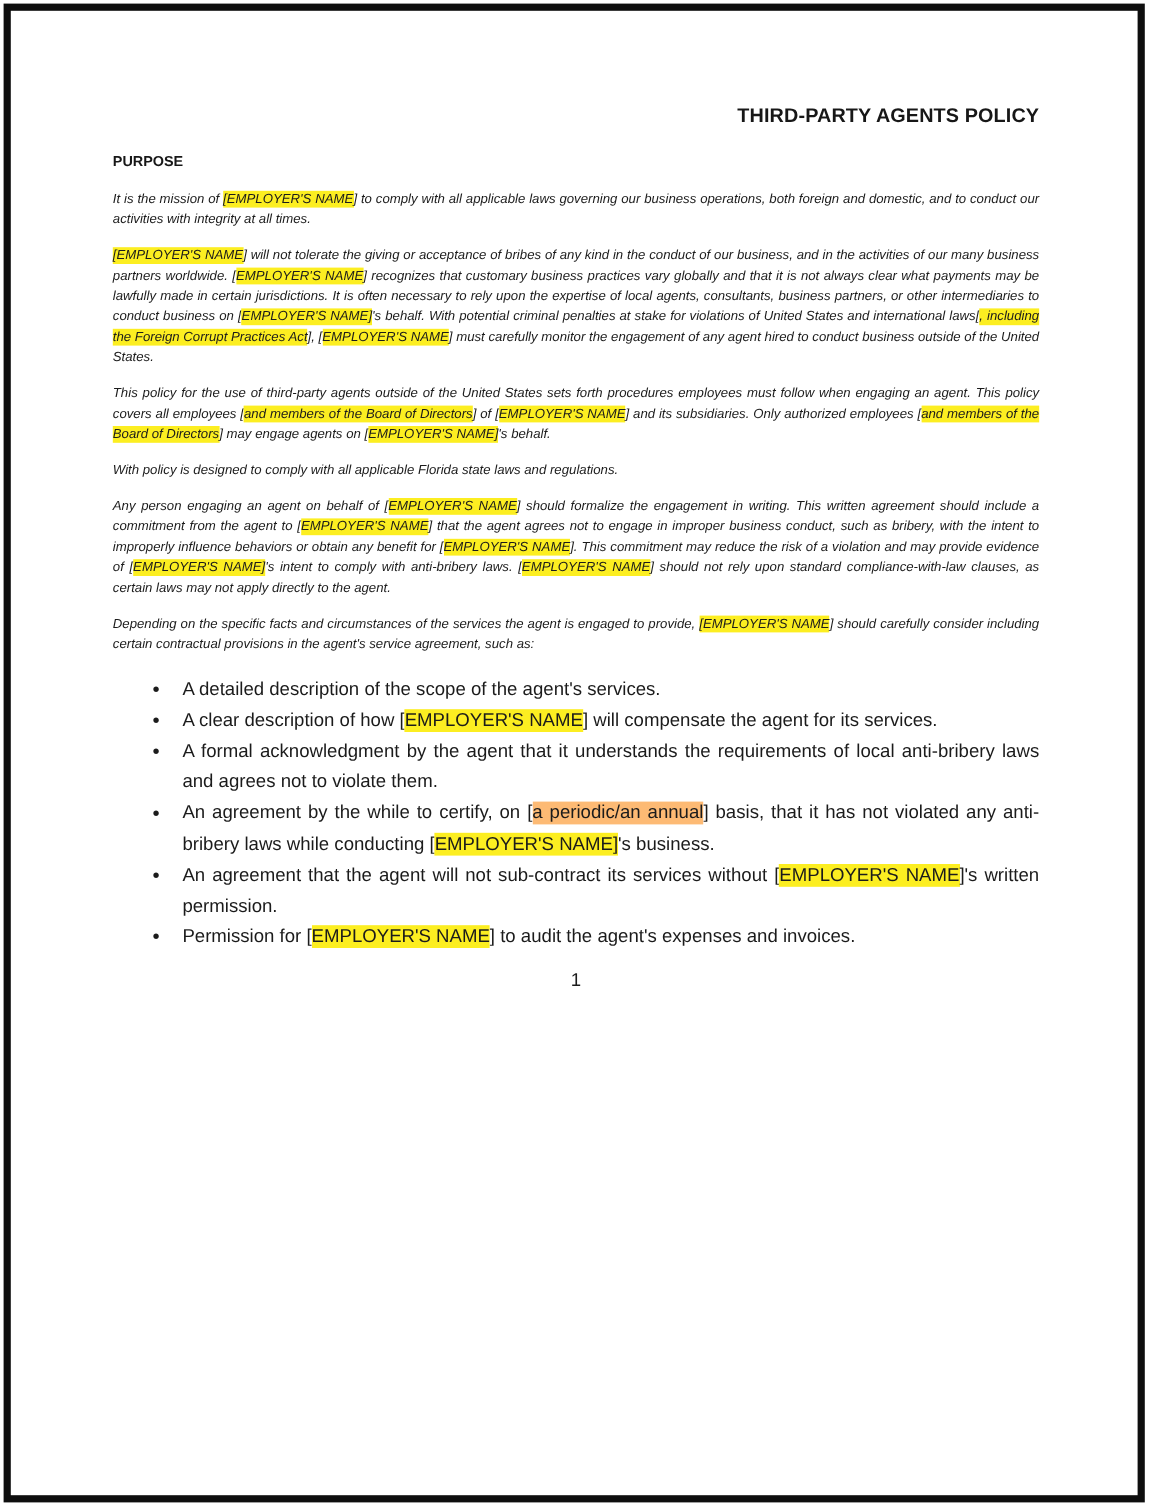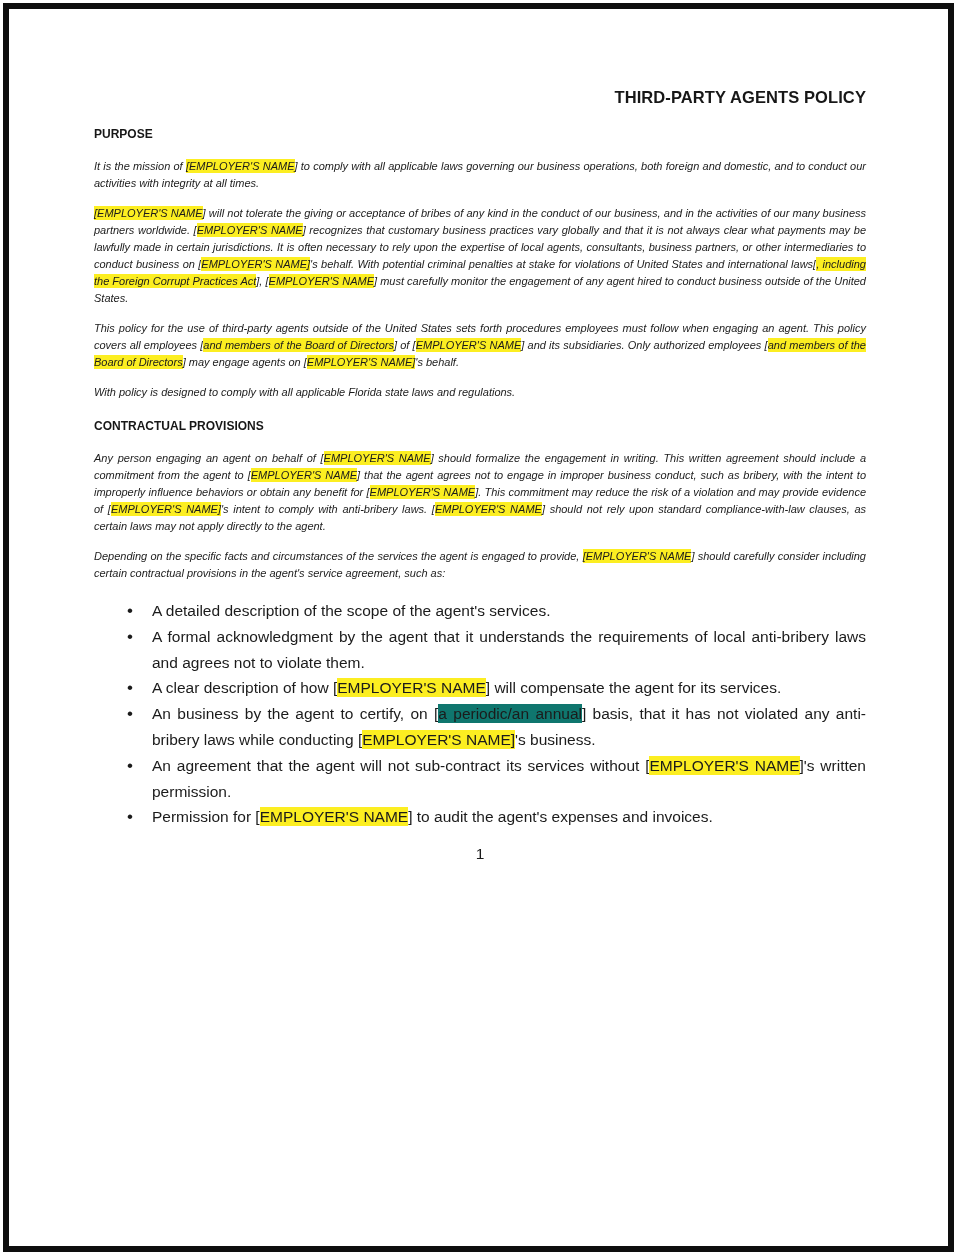--- a/index.html
+++ b/index.html
@@ -91,31 +91,30 @@
     <p class="para"><span>It is the mission of </span><mark style="background: rgb(252, 238, 33);">[EMPLOYER'S NAME</mark><span>] to comply with all applicable laws governing our business operations, both foreign and domestic, and to conduct our activities with integrity at all times.</span></p>
 
     <p class="para"><mark style="background: rgb(252, 238, 33);">[EMPLOYER'S NAME</mark><span>] will not tolerate the giving or acceptance of bribes of any kind in the conduct of our business, and in the activities of our many business partners worldwide. [</span><mark style="background: rgb(252, 238, 33);">EMPLOYER'S NAME</mark><span>] recognizes that customary business practices vary globally and that it is not always clear what payments may be lawfully made in certain jurisdictions. It is often necessary to rely upon the expertise of local agents, consultants, business partners, or other intermediaries to conduct business on [</span><mark style="background: rgb(252, 238, 33);">EMPLOYER'S NAME]</mark><span>'s behalf. With potential criminal penalties at stake for violations of United States and international laws[</span><mark style="background: rgb(252, 238, 33);">, including the Foreign Corrupt Practices Act</mark><span>], [</span><mark style="background: rgb(252, 238, 33);">EMPLOYER'S NAME</mark><span>] must carefully monitor the engagement of any agent hired to conduct business outside of the United States.</span></p>
 
     <p class="para"><span>This policy for the use of third-party agents outside of the United States sets forth procedures employees must follow when engaging an agent. This policy covers all employees [</span><mark style="background: rgb(252, 238, 33);">and members of the Board of Directors</mark><span>] of [</span><mark style="background: rgb(252, 238, 33);">EMPLOYER'S NAME</mark><span>] and its subsidiaries. Only authorized employees [</span><mark style="background: rgb(252, 238, 33);">and members of the Board of Directors</mark><span>] may engage agents on [</span><mark style="background: rgb(252, 238, 33);">EMPLOYER'S NAME]</mark><span>'s behalf.</span></p>
 
     <p class="para"><span>With policy is designed to comply with all applicable Florida state laws and regulations.</span></p>
   </div>
 
   <div>
-    <div class="section-heading">CONTRACTUAL PROVISIONS</div>
 
     <p class="para"><span>Any person engaging an agent on behalf of [</span><mark style="background: rgb(252, 238, 33);">EMPLOYER'S NAME</mark><span>] should formalize the engagement in writing. This written agreement should include a commitment from the agent to [</span><mark style="background: rgb(252, 238, 33);">EMPLOYER'S NAME</mark><span>] that the agent agrees not to engage in improper business conduct, such as bribery, with the intent to improperly influence behaviors or obtain any benefit for [</span><mark style="background: rgb(252, 238, 33);">EMPLOYER'S NAME</mark><span>]. This commitment may reduce the risk of a violation and may provide evidence of [</span><mark style="background: rgb(252, 238, 33);">EMPLOYER'S NAME]</mark><span>'s intent to comply with anti-bribery laws. [</span><mark style="background: rgb(252, 238, 33);">EMPLOYER'S NAME</mark><span>] should not rely upon standard compliance-with-law clauses, as certain laws may not apply directly to the agent.</span></p>
 
     <p class="para"><span>Depending on the specific facts and circumstances of the services the agent is engaged to provide, </span><mark style="background: rgb(252, 238, 33);">[EMPLOYER'S NAME</mark><span>] should carefully consider including certain contractual provisions in the agent's service agreement, such as:</span></p>
 
     <ul class="bullet-list">
       <li><span>A detailed description of the scope of the agent's services.</span></li>
+      <li><span>A clear description of how [</span><mark style="background: rgb(252, 238, 33);">EMPLOYER'S NAME</mark><span>] will compensate the agent for its services.</span></li>
       <li><span>A formal acknowledgment by the agent that it understands the requirements of local anti-bribery laws and agrees not to violate them.</span></li>
-      <li><span>A clear description of how [</span><mark style="background: rgb(252, 238, 33);">EMPLOYER'S NAME</mark><span>] will compensate the agent for its services.</span></li>
-      <li><span>An business by the agent to certify, on [</span><mark style="background: #0f766e;">a periodic/an annual</mark><span>] basis, that it has not violated any anti-bribery laws while conducting [</span><mark style="background: rgb(252, 238, 33);">EMPLOYER'S NAME]</mark><span>'s business.</span></li>
+      <li><span>An agreement by the while to certify, on [</span><mark style="background: #fdba74;">a periodic/an annual</mark><span>] basis, that it has not violated any anti-bribery laws while conducting [</span><mark style="background: rgb(252, 238, 33);">EMPLOYER'S NAME]</mark><span>'s business.</span></li>
       <li><span>An agreement that the agent will not sub-contract its services without [</span><mark style="background: rgb(252, 238, 33);">EMPLOYER'S NAME</mark><span>]'s written permission.</span></li>
       <li><span>Permission for [</span><mark style="background: rgb(252, 238, 33);">EMPLOYER'S NAME</mark><span>] to audit the agent's expenses and invoices.</span></li>
     </ul>
   </div>
 
   <div class="page-footer">1</div>
 
 </div>
 
 </body></html>

